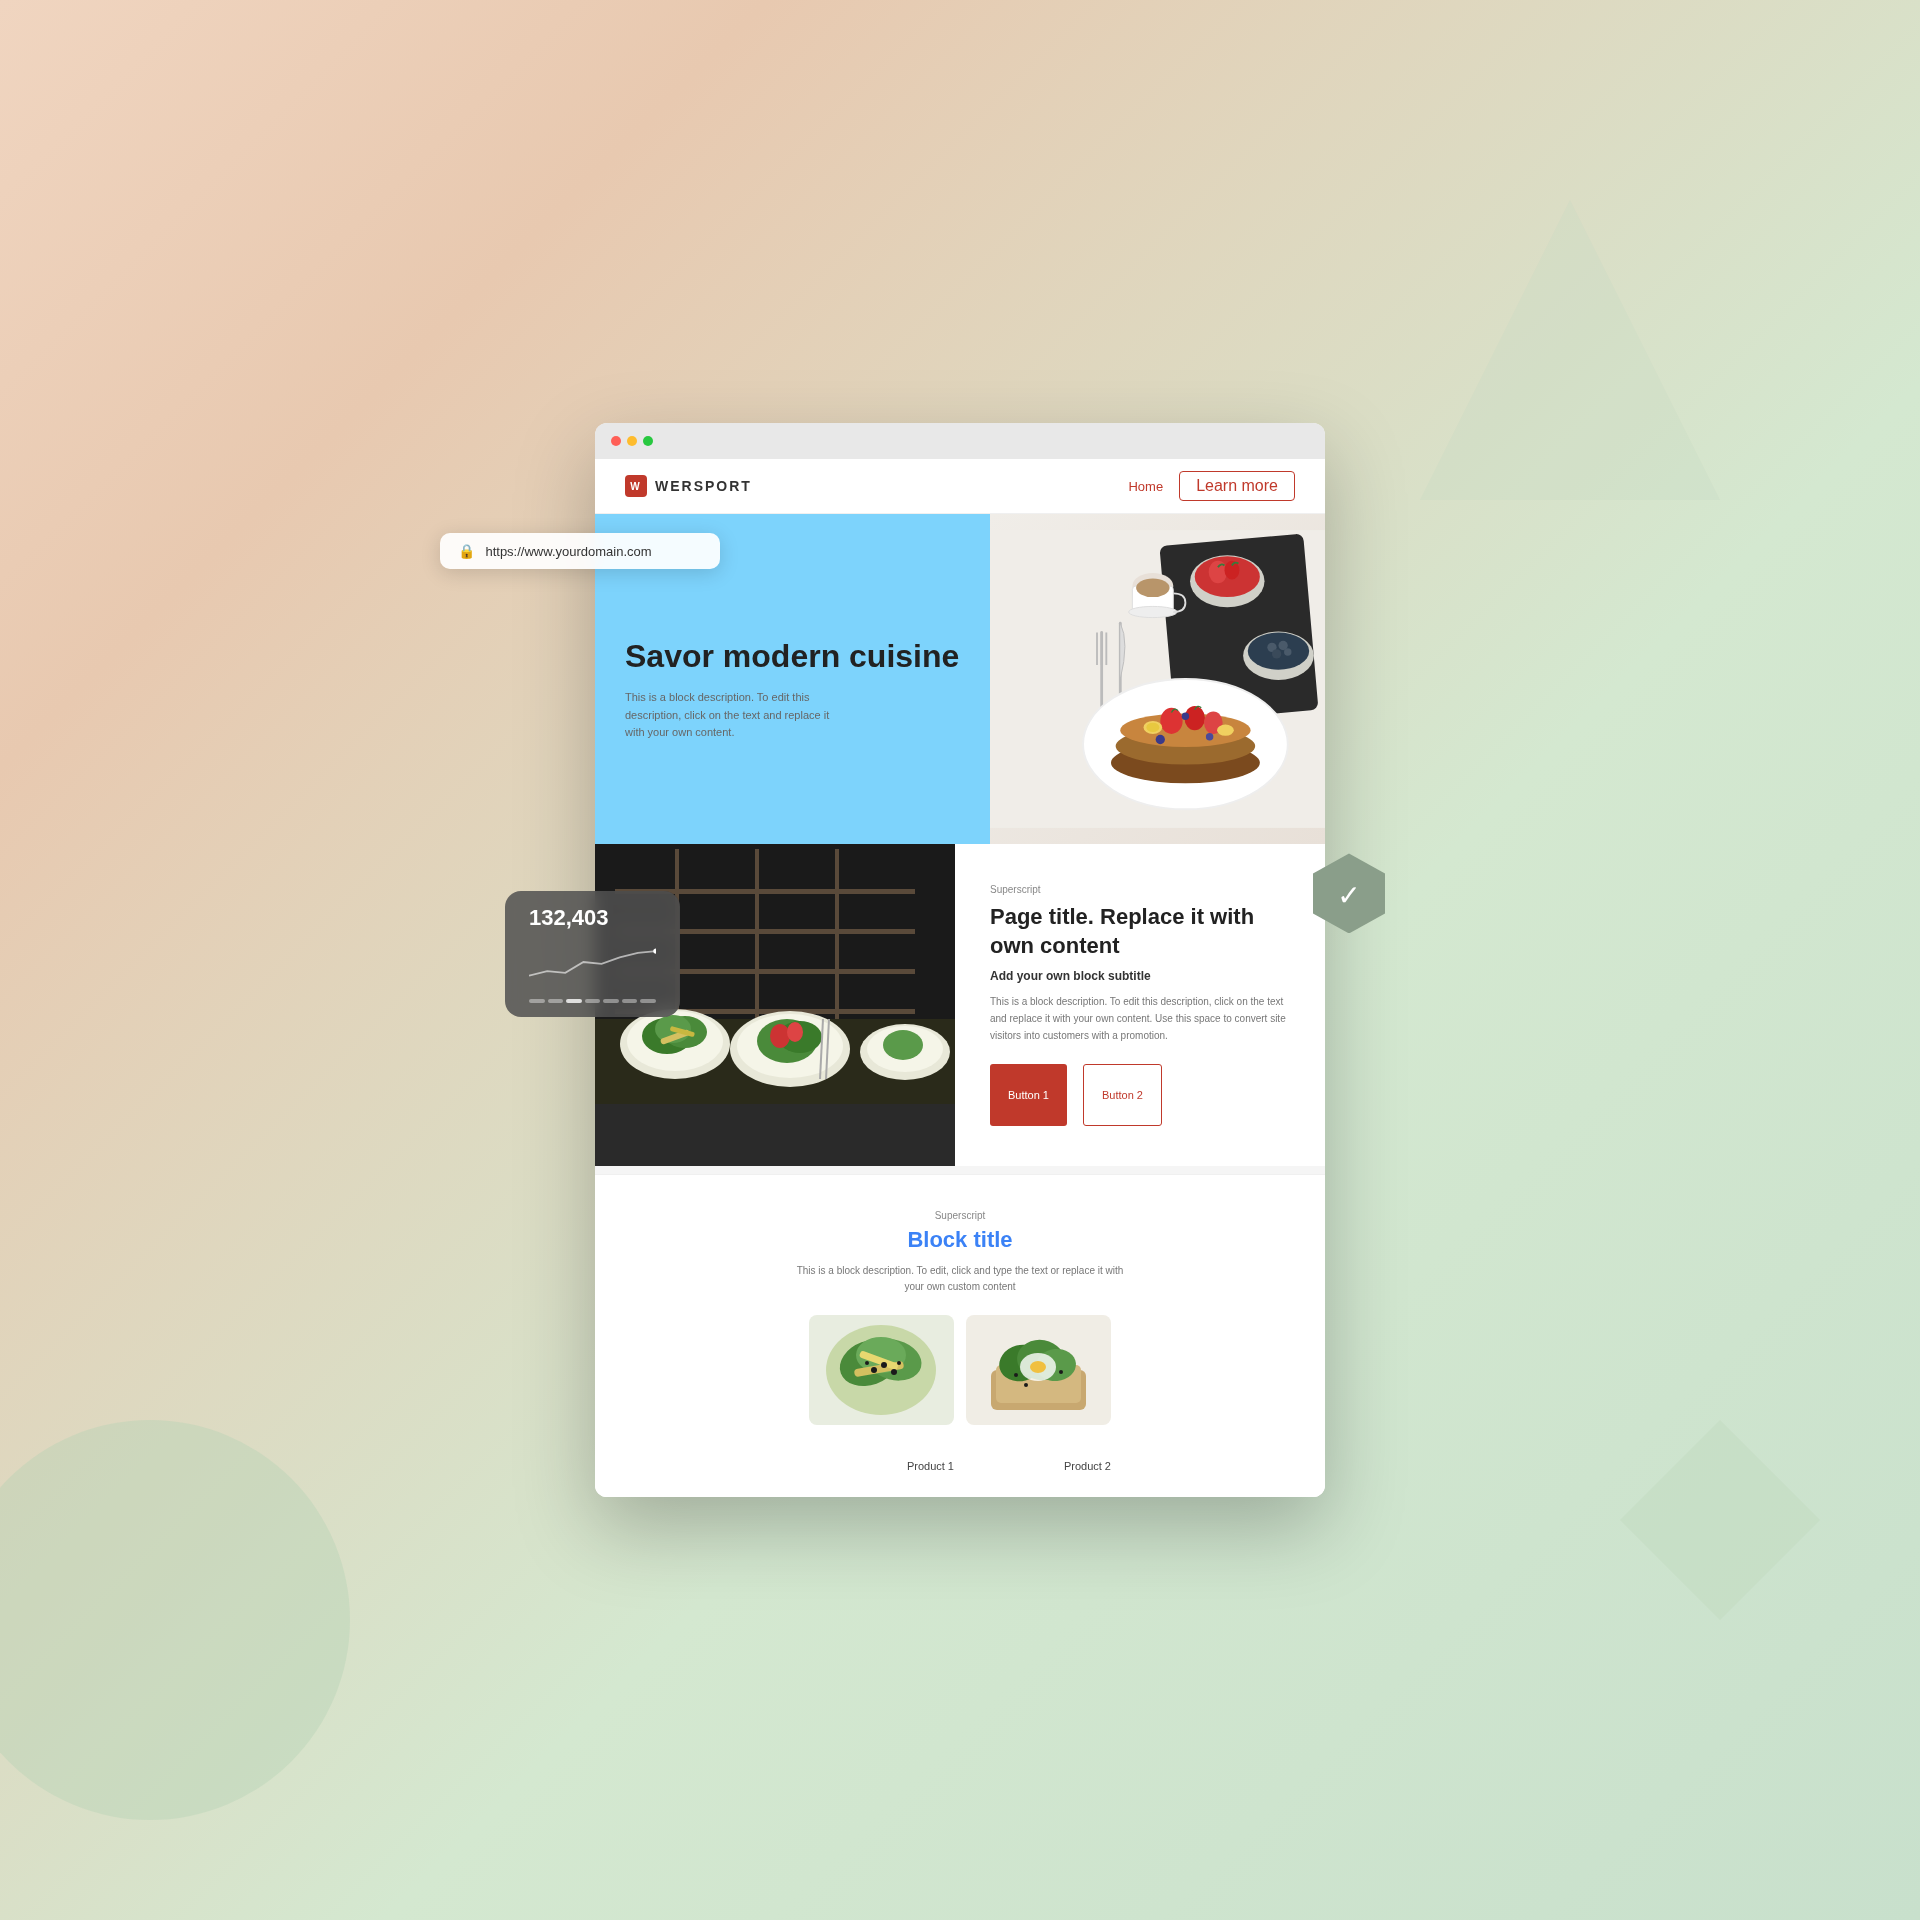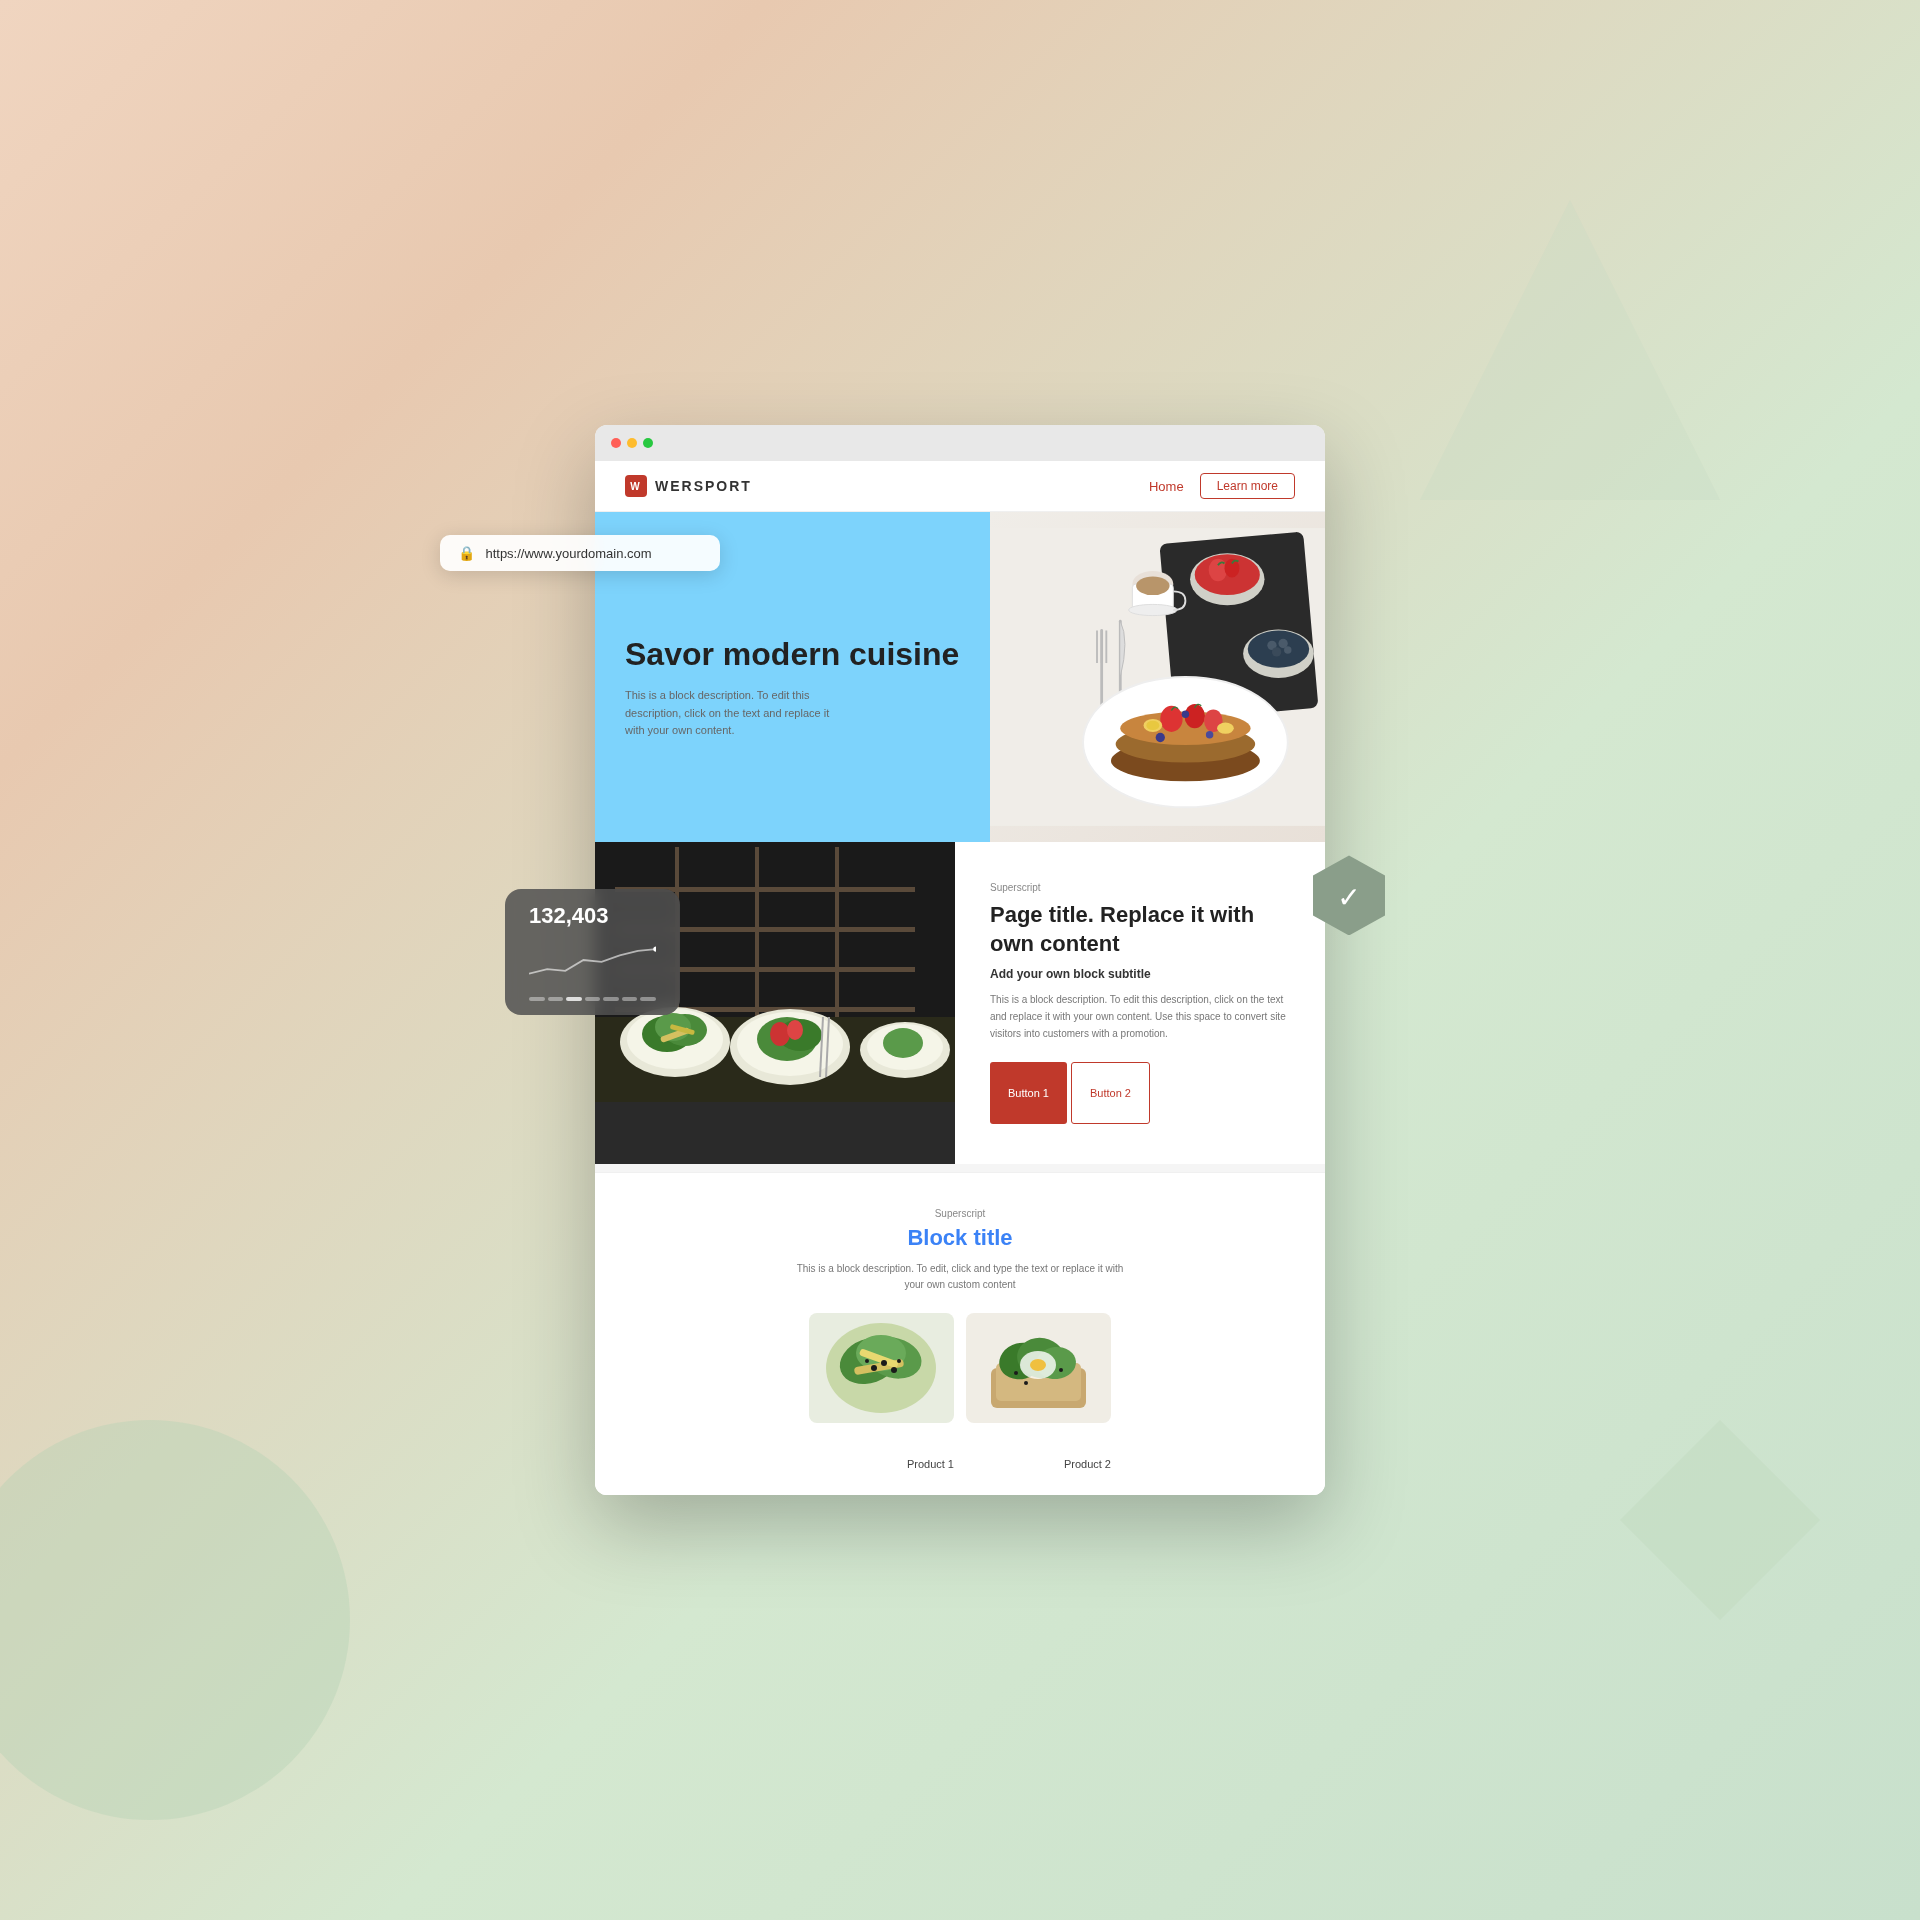--- a/index.html
+++ b/index.html
@@ -151,21 +151,21 @@
       color: #c0392b;
       text-decoration: none;
       cursor: pointer;
     }
     .nav-btn {
       border: 1px solid #c0392b;
       color: #c0392b;
       background: transparent;
       padding: 5px 16px;
       border-radius: 4px;
-      font-size: 12px;
+      font-size: 16px;
       cursor: pointer;
     }
 
     
     .hero {
       background: #7dd3fc;
       display: flex;
       min-height: 330px;
       position: relative;
       overflow: hidden;
@@ -244,21 +244,21 @@
     }
     .content-desc {
       font-size: 10px;
       color: #777;
       line-height: 1.7;
       margin-bottom: 20px;
       max-width: 300px;
     }
     .btn-group {
       display: flex;
-      gap: 4px;
+      gap: 16px;
     }
     .btn-primary {
       background: #c0392b;
       color: white;
       border: none;
       padding: 8px 18px;
       border-radius: 3px;
       font-size: 11px;
       cursor: pointer;
     }

